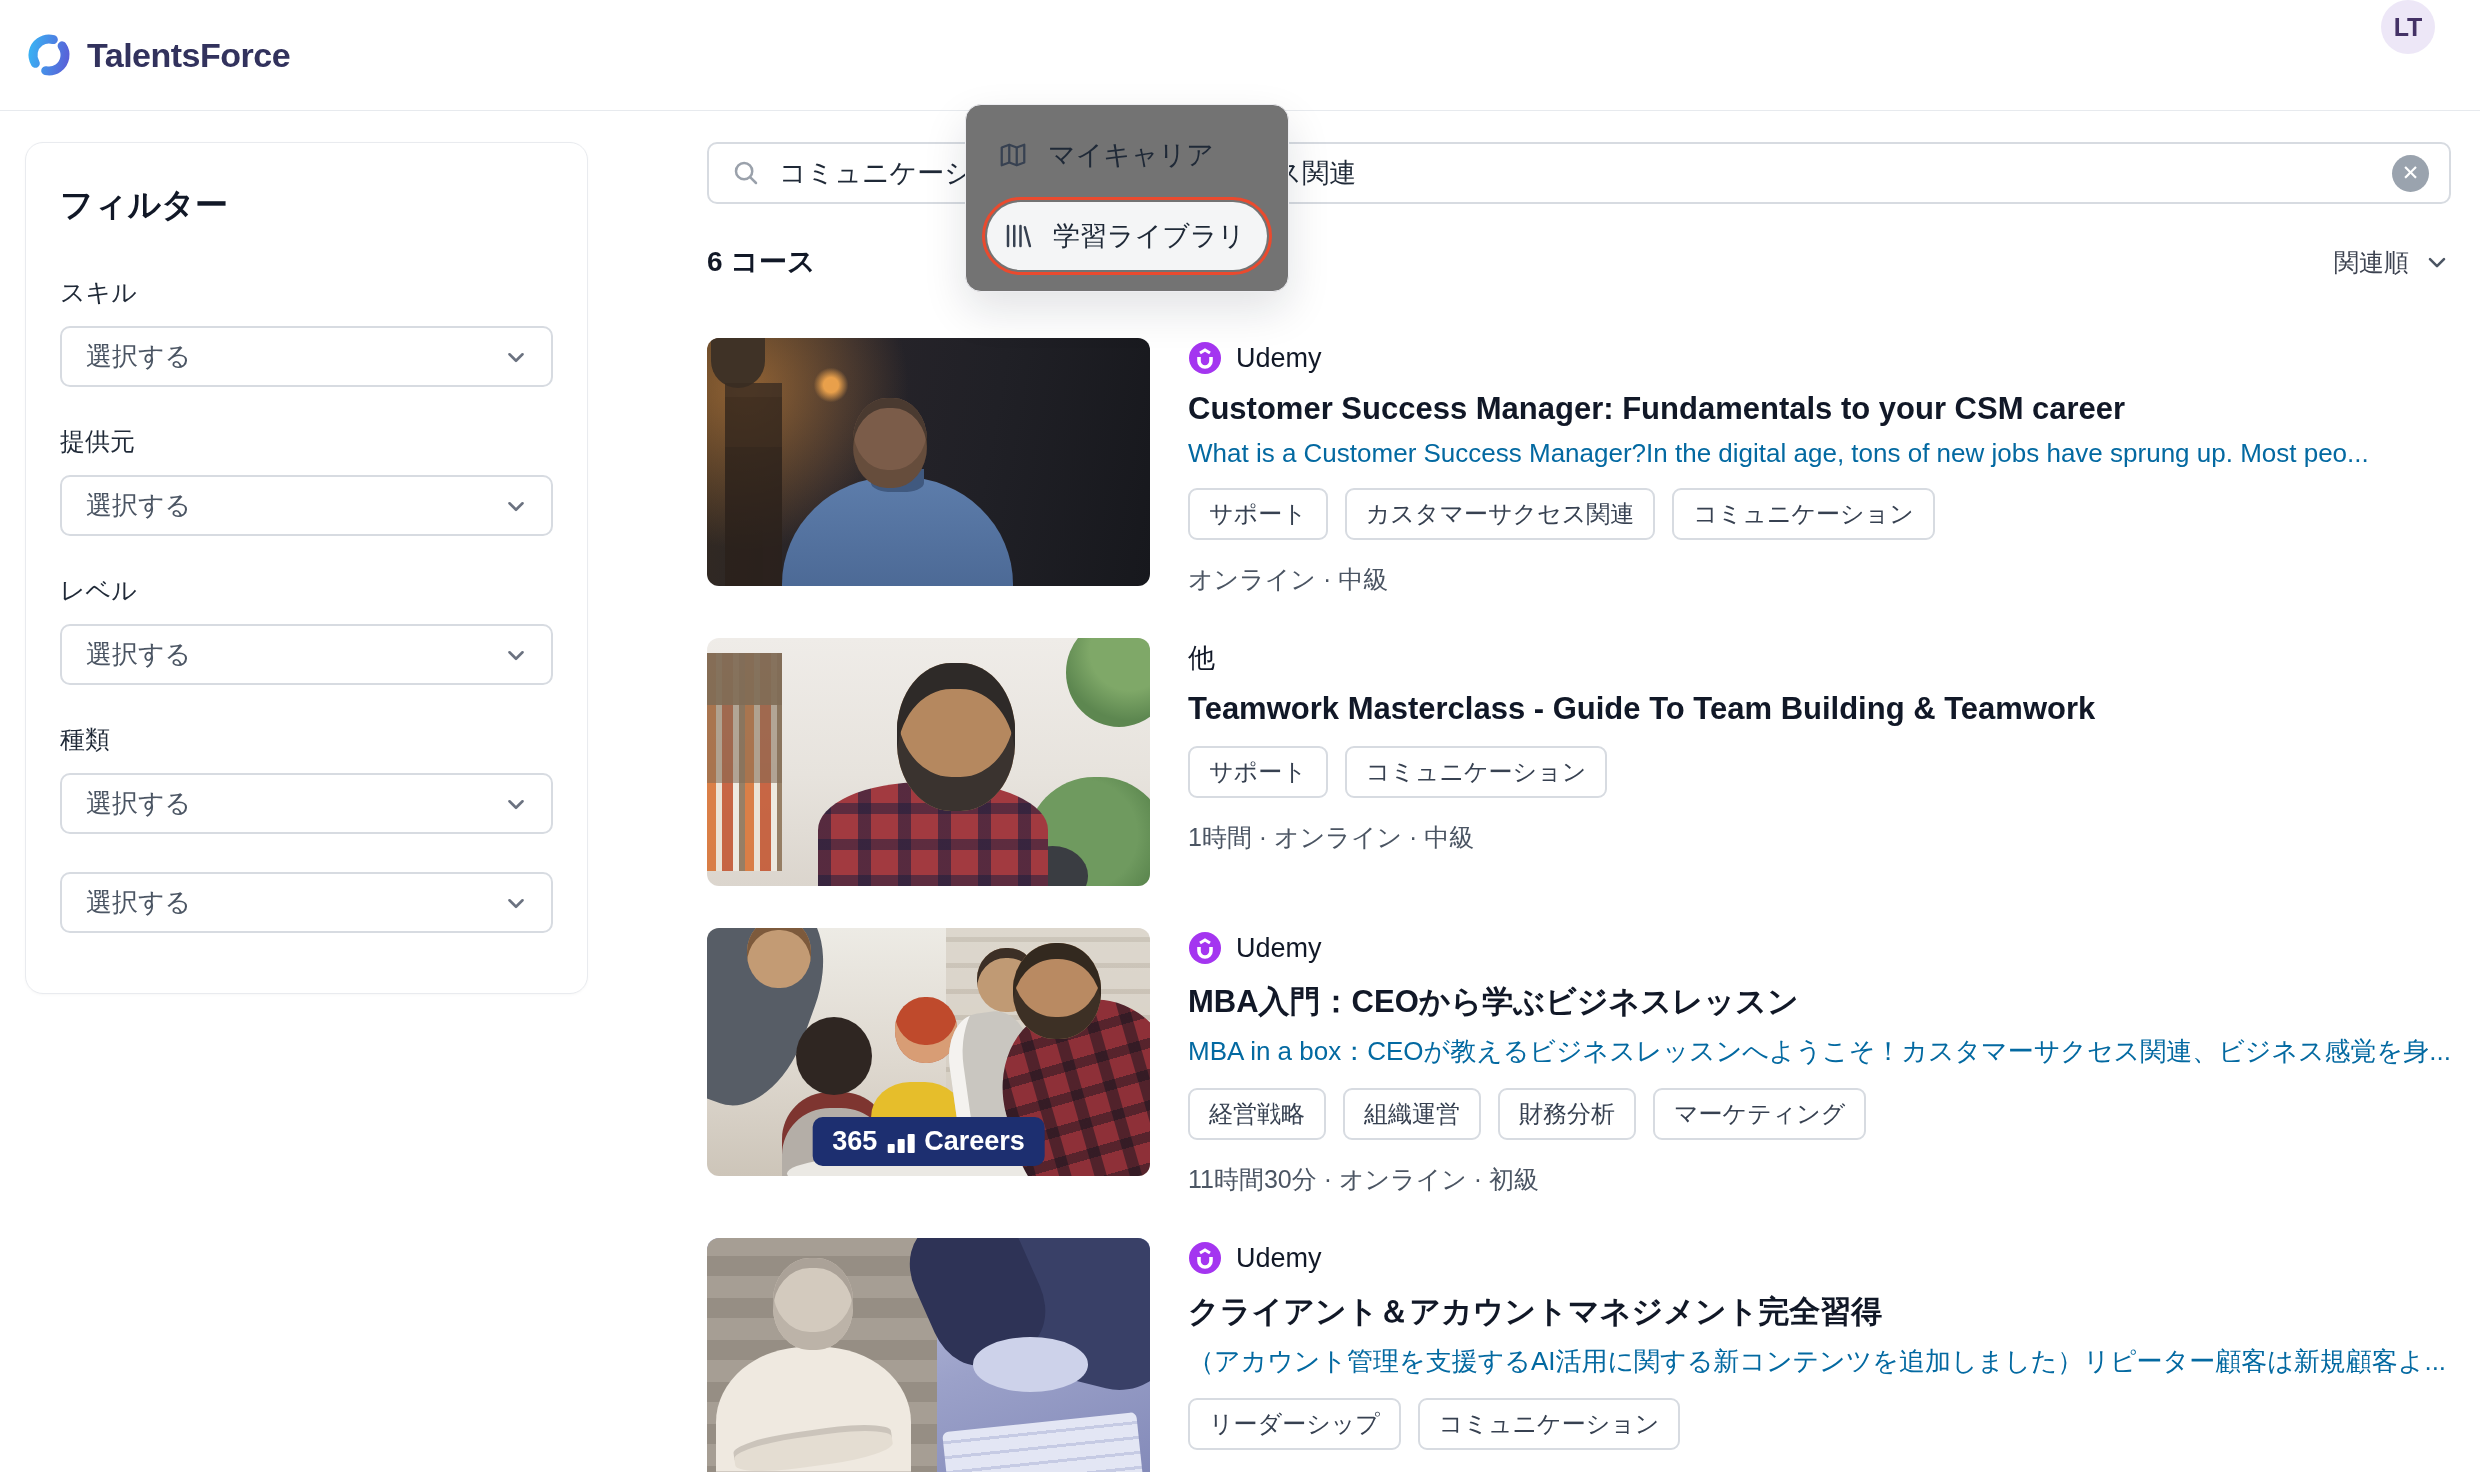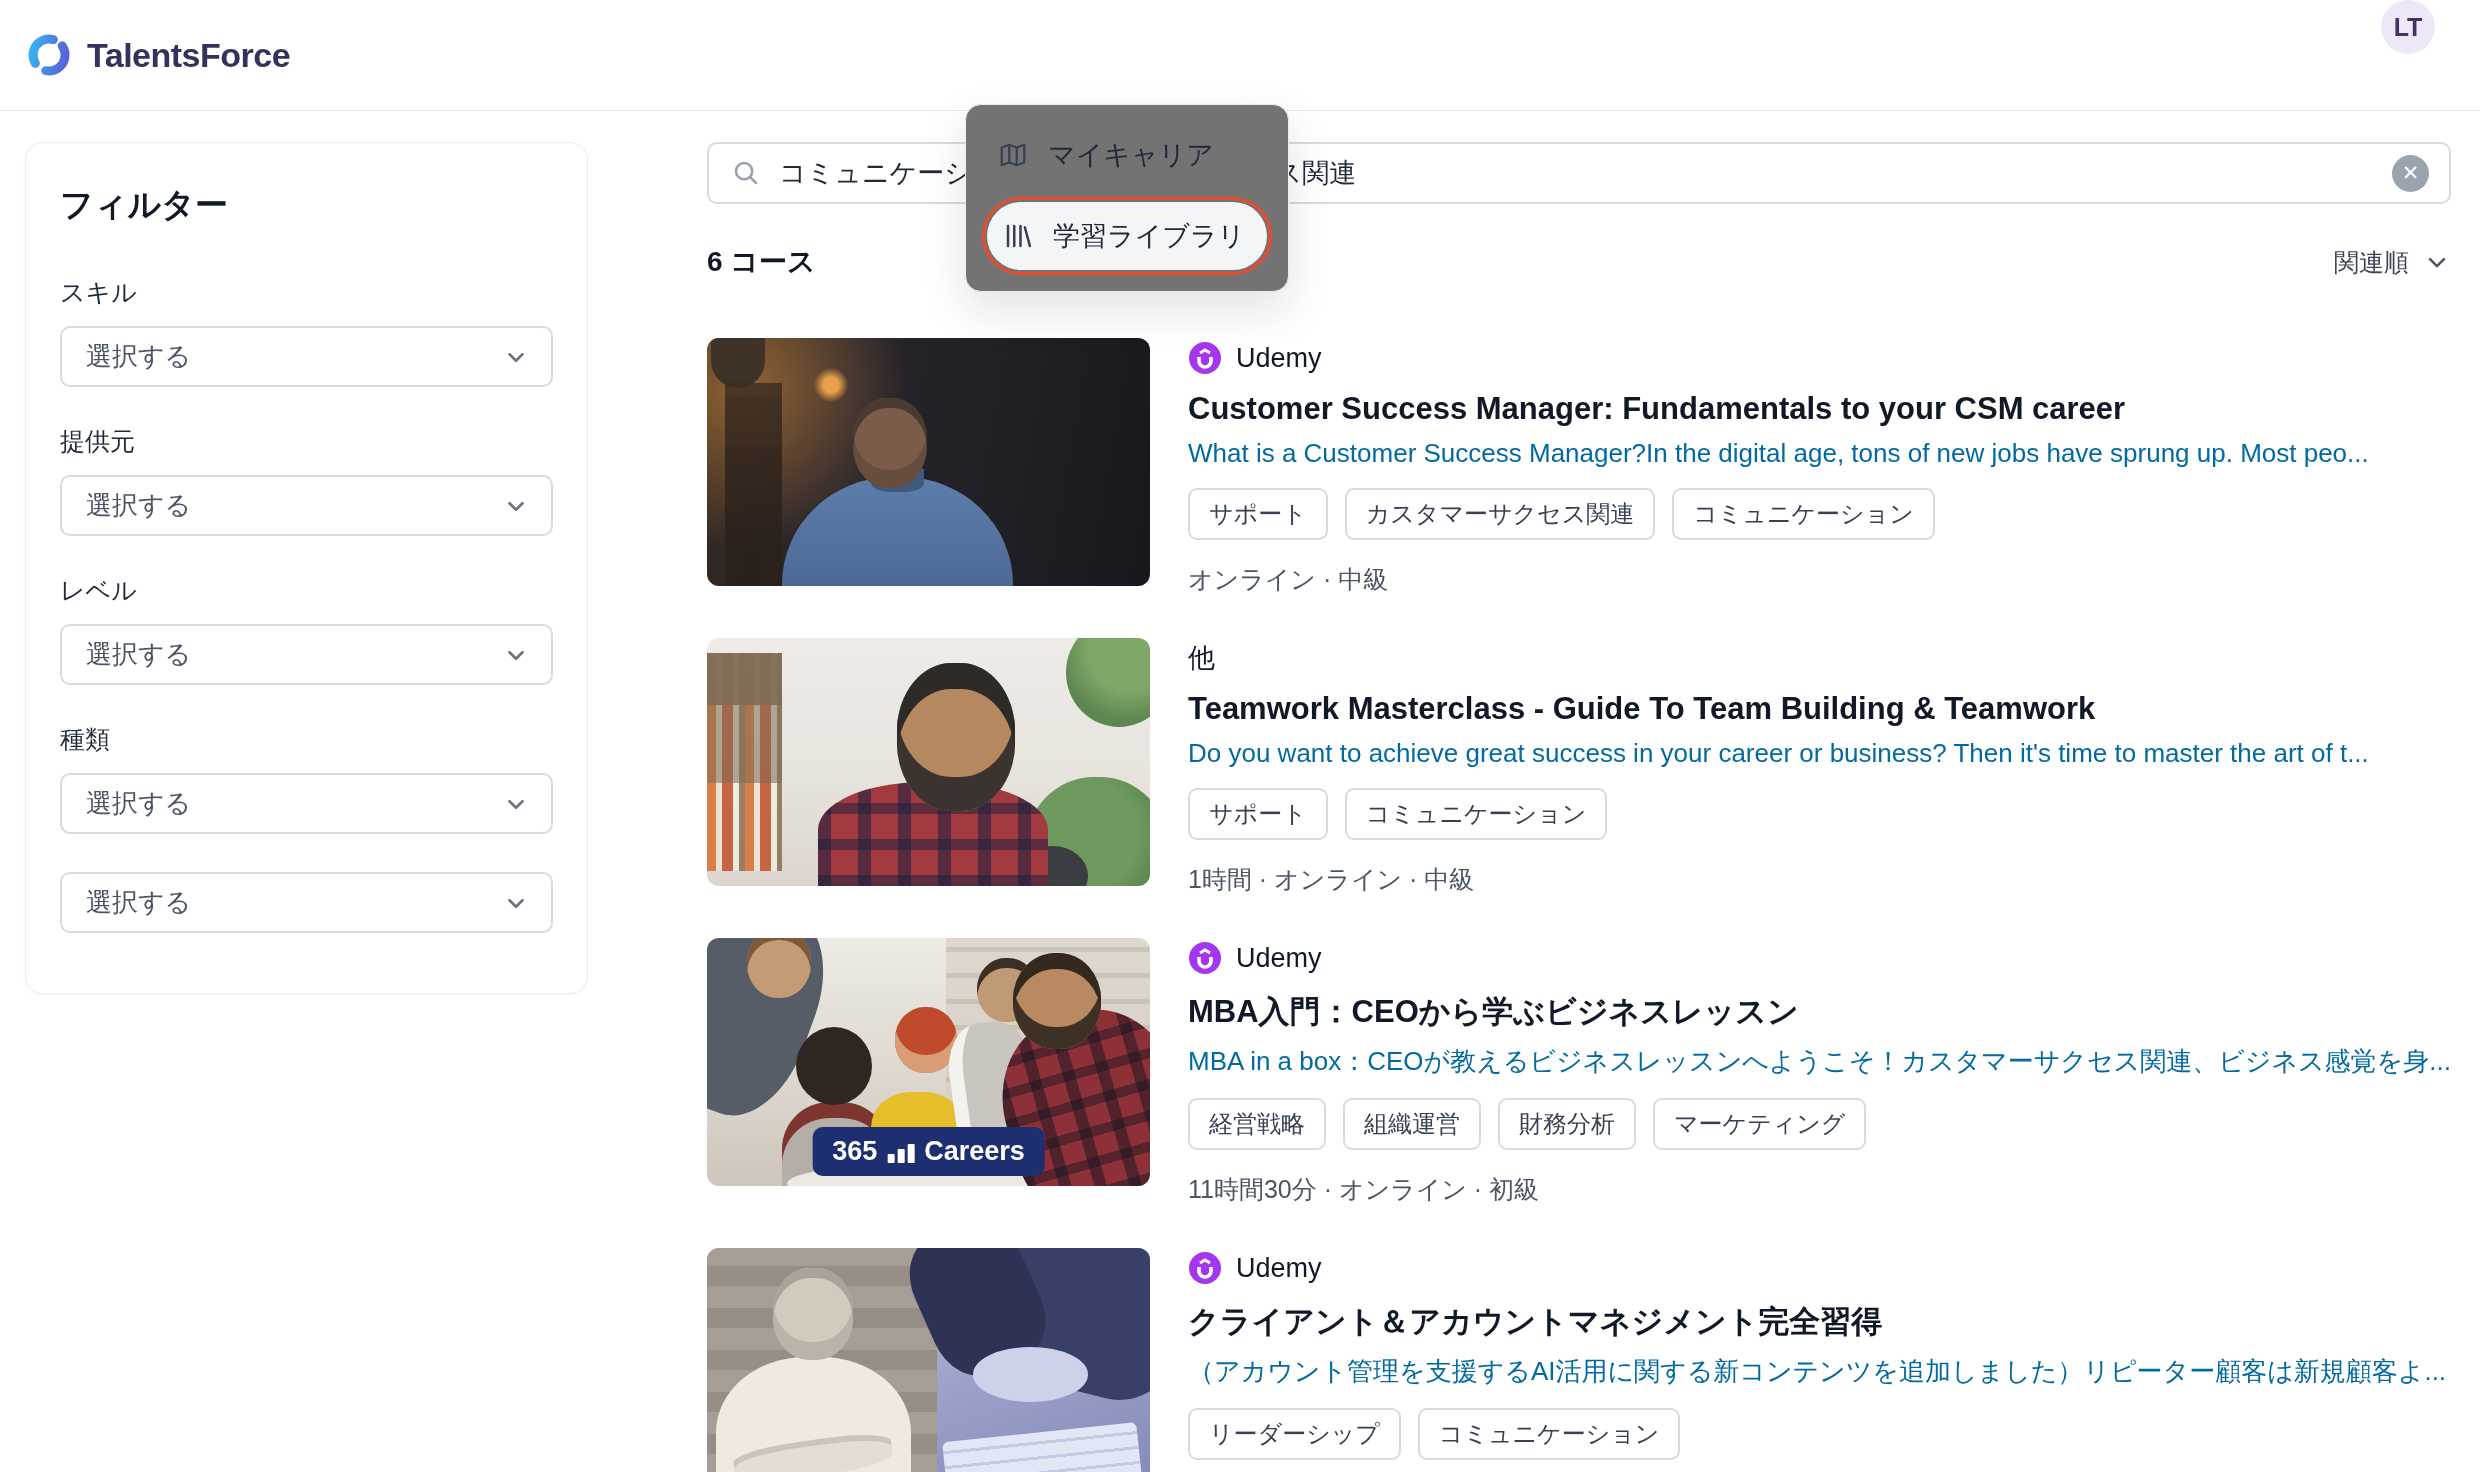--- a/index.html
+++ b/index.html
@@ -327,21 +327,20 @@
             <div class="t2-plant-br"></div>
           <div class="t2-chair"></div>
             <div class="t2-shirt"></div>
             <div class="t2-head"></div>
         </div>
         <div class="course-body">
           <div class="provider-row">
             <span>他</span>
           </div>
           <div class="course-title">Teamwork Masterclass - Guide To Team Building &amp; Teamwork</div>
-          <div class="course-desc">Do you want to achieve great success in your career or business? Then it's time to master the art of t...</div>
           <div class="tag-row">
             <span class="tag">サポート</span>
             <span class="tag">コミュニケーション</span>
           </div>
           <div class="course-meta">1時間 · オンライン · 中級</div>
         </div>
       </div>
 
       <div class="course-card">
         <div class="thumb thumb-3">

